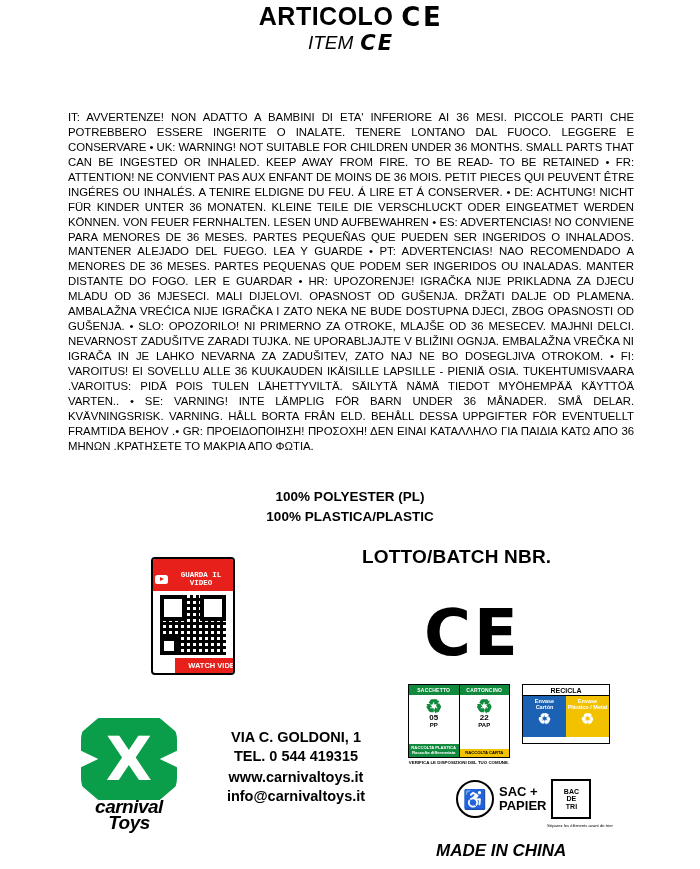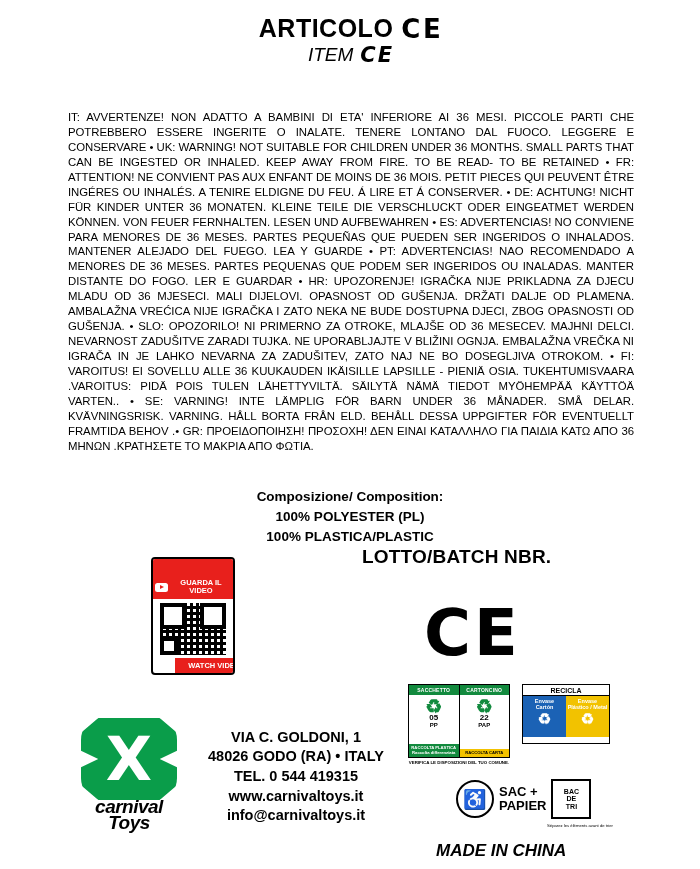--- a/index.html
+++ b/index.html
@@ -12,21 +12,21 @@
     height: 869px;
     position: relative;
     font-family: "Liberation Sans", sans-serif;
     color: #000;
     overflow: hidden;
   }
 
   
   .header {
     text-align: center;
-    padding-top: 14px;
+    padding-top: 2px;
   }
   .header-line1 {
     font-size: 25px;
     font-weight: bold;
     letter-spacing: 0.5px;
     display: flex;
     align-items: center;
     justify-content: center;
     gap: 8px;
   }
@@ -96,25 +96,26 @@
     overflow: hidden;
   }
   .vb-top {
     width: 100%;
     background: #e8201c;
     color: #fff;
     font-size: 7.5px;
     font-weight: bold;
     line-height: 1.12;
     text-align: center;
-    padding: 20px 2px 3px;
+    padding: 12px 2px 3px;
     display: flex;
     align-items: center;
     justify-content: center;
     gap: 3px;
+    font-family: Liberation Mono, monospace;
   }
   .yt-play {
     width: 13px; height: 9px;
     background: #fff;
     border-radius: 2.5px;
     position: relative;
     flex: none;
   }
   .yt-play::after {
     content: "";
@@ -390,21 +391,20 @@
     <span class="ce-mark">
       <span class="ce-c ce-xs">C</span>
         <span class="ce-e ce-xs">E</span>
     </span>
   </div>
 </div>
 
 <div class="warnings">IT: AVVERTENZE! NON ADATTO A BAMBINI DI ETA' INFERIORE AI 36 MESI. PICCOLE PARTI CHE POTREBBERO ESSERE INGERITE O INALATE. TENERE LONTANO DAL FUOCO. LEGGERE E CONSERVARE • UK: WARNING! NOT SUITABLE FOR CHILDREN UNDER 36 MONTHS. SMALL PARTS THAT CAN BE INGESTED OR INHALED. KEEP AWAY FROM FIRE. TO BE READ- TO BE RETAINED • FR: ATTENTION! NE CONVIENT PAS AUX ENFANT DE MOINS DE 36 MOIS. PETIT PIECES QUI PEUVENT ÊTRE  INGÉRES OU INHALÉS. A TENIRE ELDIGNE DU FEU. Á LIRE ET Á CONSERVER. • DE: ACHTUNG! NICHT FÜR KINDER UNTER 36 MONATEN. KLEINE TEILE DIE VERSCHLUCKT ODER EINGEATMET WERDEN KÖNNEN. VON FEUER FERNHALTEN. LESEN UND AUFBEWAHREN • ES: ADVERTENCIAS! NO CONVIENE PARA MENORES DE 36 MESES. PARTES PEQUEÑAS QUE PUEDEN SER INGERIDOS O INHALADOS. MANTENER ALEJADO DEL FUEGO. LEA Y GUARDE • PT: ADVERTENCIAS! NAO RECOMENDADO A MENORES DE 36 MESES. PARTES PEQUENAS QUE PODEM SER INGERIDOS OU INALADAS. MANTER DISTANTE DO FOGO. LER E GUARDAR • HR: UPOZORENJE! IGRAČKA NIJE PRIKLADNA ZA DJECU MLADU OD 36 MJESECI. MALI DIJELOVI. OPASNOST OD GUŠENJA. DRŽATI DALJE OD PLAMENA. AMBALAŽNA VREĆICA NIJE IGRAČKA I ZATO NEKA NE BUDE DOSTUPNA DJECI, ZBOG OPASNOSTI OD GUŠENJA. • SLO: OPOZORILO! NI PRIMERNO ZA OTROKE, MLAJŠE OD 36 MESECEV. MAJHNI DELCI. NEVARNOST ZADUŠITVE ZARADI TUJKA. NE UPORABLJAJTE V BLIŽINI OGNJA. EMBALAŽNA VREČKA NI IGRAČA IN JE LAHKO NEVARNA ZA ZADUŠITEV, ZATO NAJ NE BO DOSEGLJIVA OTROKOM. • FI: VAROITUS! EI SOVELLU ALLE 36 KUUKAUDEN IKÄISILLE LAPSILLE - PIENIÄ OSIA. TUKEHTUMISVAARA .VAROITUS: PIDÄ POIS TULEN LÄHETTYVILTÄ. SÄILYTÄ NÄMÄ TIEDOT MYÖHEMPÄÄ KÄYTTÖÄ VARTEN.. • SE: VARNING! INTE LÄMPLIG FÖR BARN UNDER 36 MÅNADER. SMÅ DELAR. KVÄVNINGSRISK. VARNING. HÅLL BORTA FRÅN ELD. BEHÅLL DESSA UPPGIFTER FÖR EVENTUELLT FRAMTIDA BEHOV .• GR: ΠΡΟΕΙΔΟΠΟΙΗΣΗ! ΠΡΟΣΟΧΗ! ΔΕΝ ΕΙΝΑΙ ΚΑΤΑΛΛΗΛΟ ΓΙΑ ΠΑΙΔΙΑ ΚΑΤΩ ΑΠΟ 36 ΜΗΝΩΝ .ΚΡΑΤΗΣΕΤΕ ΤΟ ΜΑΚΡΙΑ ΑΠΟ ΦΩΤΙΑ.</div>
 
 <div class="composition">
-  <div>Composizione/ Composition:</div>
   <div>100% POLYESTER (PL)</div>
   <div>100% PLASTICA/PLASTIC</div>
 </div>
 
 <div class="video-badge">
   <div class="vb-top">
     <span class="yt-play"></span>
     <span>GUARDA IL VIDEO</span>
   </div>
   <div class="qr">
@@ -422,21 +422,20 @@
   <div class="clover">
     <div class="clover-bg"></div>
     <div class="clover-x">X</div>
   </div>
   <div class="brand-script">carnival</div>
   <div class="brand-script">Toys</div>
 </div>
 
 <div class="address">
   <div>VIA C. GOLDONI, 1</div>
-  <div>48026 GODO (RA) • ITALY</div>
   <div>TEL. 0 544 419315</div>
   <div class="web">www.carnivaltoys.it</div>
   <div>info@carnivaltoys.it</div>
 </div>
 
 <div class="recycle-area">
 
   <div class="rec-box rec-pair">
     <div class="rec-cell">
       <div class="rec-hd">SACCHETTO</div>

